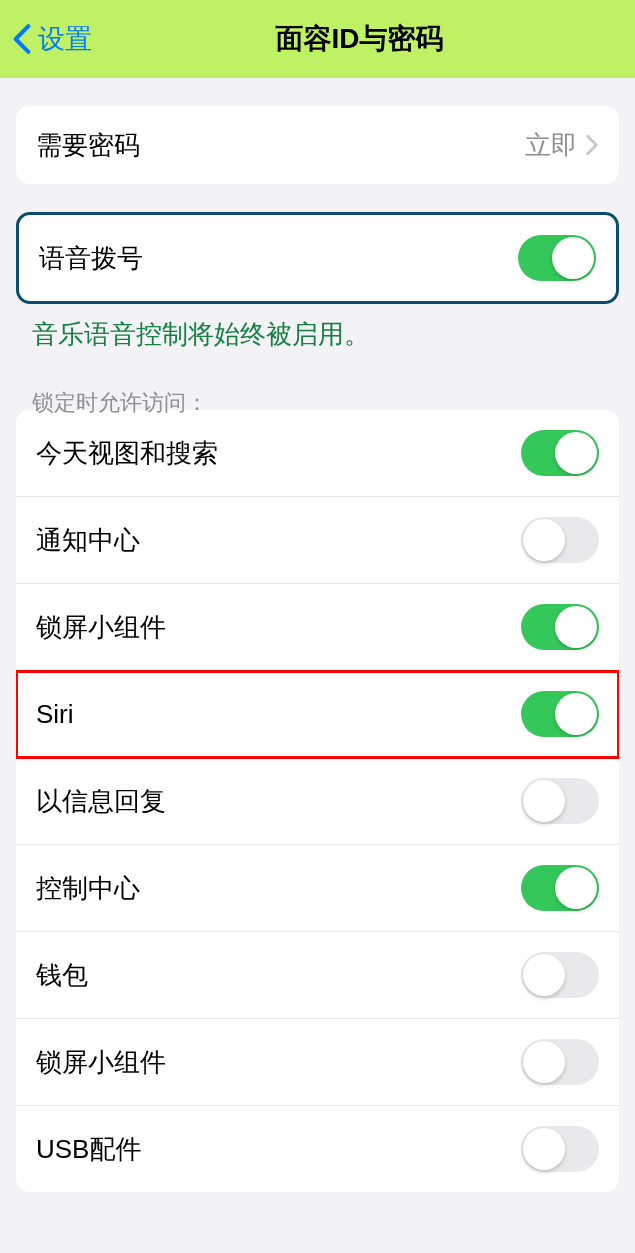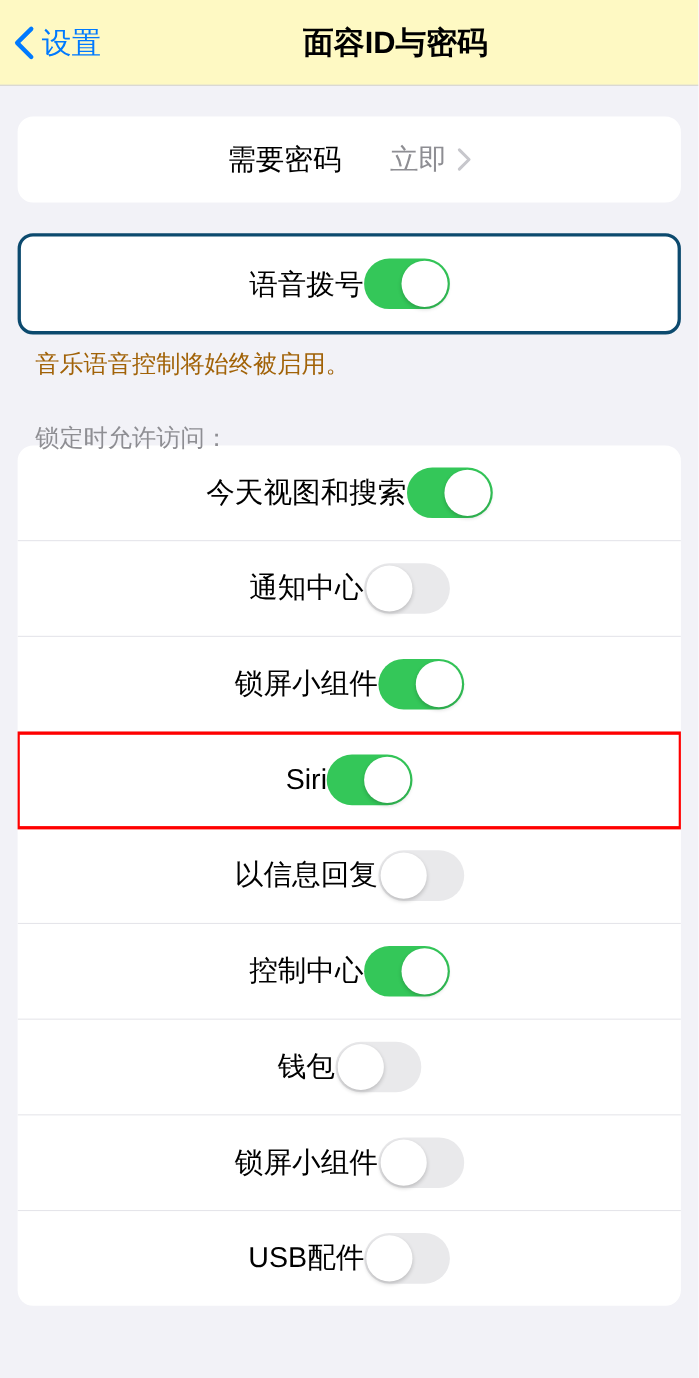--- a/index.html
+++ b/index.html
@@ -8,21 +8,21 @@
       box-sizing: border-box;
     }
     body {
       font-family: -apple-system, BlinkMacSystemFont, "PingFang SC", "Helvetica Neue", sans-serif;
       background: #f2f2f7;
       width: 635px;
       height: 1253px;
       overflow: hidden;
     }
     .header {
-      background: #fef9c3;
+      background: #bef264;
       height: 78px;
       display: flex;
       align-items: center;
       position: relative;
       border-bottom: 1px solid #d1d1d6;
     }
     .back-btn {
       display: flex;
       align-items: center;
       padding-left: 12px;
@@ -52,21 +52,21 @@
       margin: 28px 16px;
       border-radius: 14px;
       overflow: hidden;
     }
     .group-highlighted {
       border: 3px solid #0c4a6e;
     }
     .row {
       display: flex;
       align-items: center;
-      justify-content: center;
+      justify-content: space-between;
       padding: 20px 20px;
       min-height: 78px;
       border-bottom: 1px solid #e5e5ea;
     }
     .row:last-child {
       border-bottom: none;
     }
     .row-highlighted {
       outline: 3px solid #ff0000;
       outline-offset: -2px;
@@ -112,22 +112,22 @@
       top: 2px;
       box-shadow: 0 2px 4px rgba(0,0,0,0.2);
     }
     .toggle-on .toggle-knob {
       right: 2px;
     }
     .toggle-off .toggle-knob {
       left: 2px;
     }
     .footer-text {
-      font-size: 22px;
-      color: #a16207;
+      font-size: 26px;
+      color: #15803d;
       padding: 0 32px;
       margin-top: -16px;
       margin-bottom: 20px;
       line-height: 1.4;
     }
     .section-header {
       font-size: 22px;
       color: #8e8e93;
       padding: 0 32px;
       margin-top: 36px;

